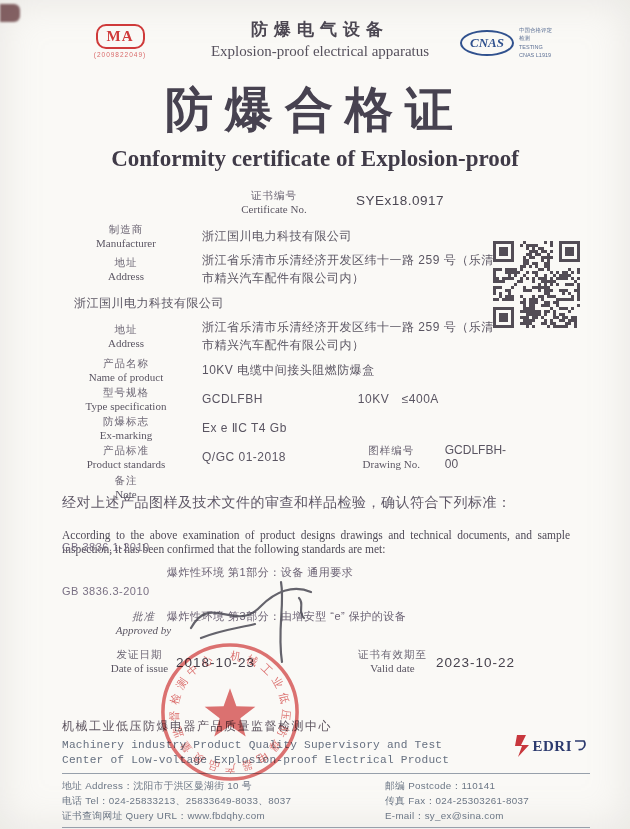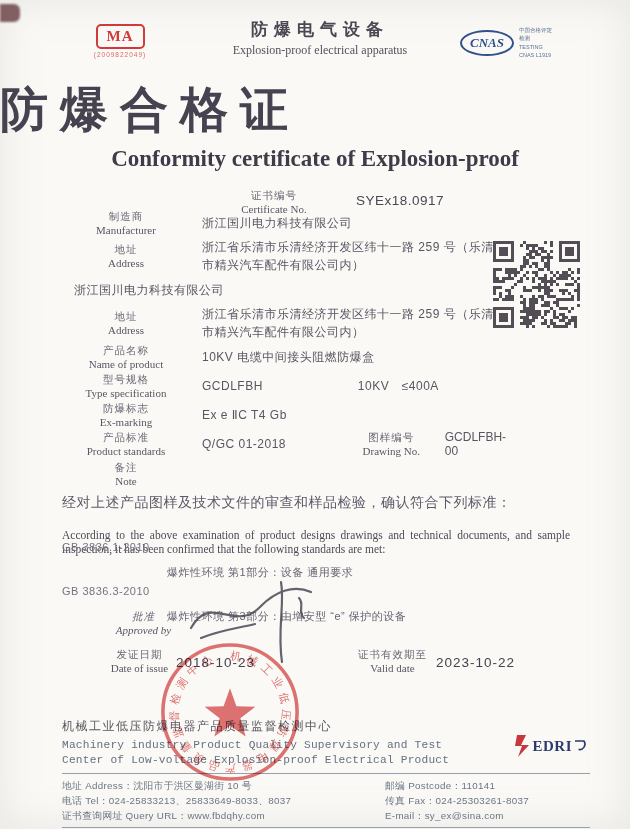--- a/index.html
+++ b/index.html
@@ -4,42 +4,42 @@
 <style>
   html,body{margin:0;padding:0;background:#e8e6e2;}
   #page{position:relative;width:630px;height:829px;margin:0 auto;background:#faf9f6;
         font-family:"Liberation Sans","DejaVu Sans",sans-serif;color:#55505c;overflow:hidden;
         box-shadow:inset 0 0 40px rgba(180,175,168,.25);}
   .corner-mark{position:absolute;left:0;top:4px;width:20px;height:18px;background:#5d3034;opacity:.75;
         border-radius:0 6px 6px 0;filter:blur(1px);}
   
   .header{position:absolute;left:60px;right:38px;top:18px;display:flex;align-items:flex-start;}
   .cma{width:120px;text-align:center;margin-top:6px;}
-  .cma-box{display:inline-block;border:2.5px solid #cf3a3a;border-radius:5px;padding:2px 9px;
+  .cma-box{display:inline-block;border:2.5px solid #cf3a3a;border-radius:10px;padding:2px 9px;
         color:#cf3a3a;font-weight:bold;font-size:15px;letter-spacing:1px;font-family:"Liberation Serif",serif;}
   .cma-num{font-size:6.5px;color:#d96a6a;letter-spacing:1px;margin-top:2px;}
   .htitle{flex:1;text-align:center;}
   .htitle-zh{font-size:17px;font-weight:bold;letter-spacing:6px;color:#4c4752;}
-  .htitle-en{font-size:12px;font-family:"Liberation Serif",serif;color:#56515d;margin-top:2px;}
+  .htitle-en{font-size:15px;font-family:"Liberation Serif",serif;color:#56515d;margin-top:2px;}
   .cnas{width:132px;display:flex;align-items:center;gap:5px;margin-top:8px;}
   .cnas-oval{border:2.5px solid #30518e;border-radius:50%;padding:3px 8px;color:#30518e;
         font-weight:bold;font-style:italic;font-size:13px;font-family:"Liberation Serif",serif;}
   .cnas-lines{font-size:5.5px;color:#5f7296;line-height:1.5;text-align:left;}
   
-  .main-title{position:absolute;top:78px;left:0;width:100%;margin:0;text-align:left;
+  .main-title{position:absolute;top:78px;left:0;width:100%;margin:0;text-align:center;
         font-size:48px;font-weight:bold;letter-spacing:12px;color:#474250;font-family:"Liberation Serif","DejaVu Serif",serif;}
   .sub-title{position:absolute;top:146px;left:0;width:100%;margin:0;text-align:center;
         font-size:23px;font-weight:bold;color:#403b48;font-family:"Liberation Serif","DejaVu Serif",serif;}
   
   .certno{position:absolute;top:189px;left:0;width:100%;display:flex;justify-content:center;gap:18px;transform:translateX(12px);}
   .lz{font-size:10.5px;color:#6d6775;text-align:center;letter-spacing:1px;}
   .le{font-size:11px;color:#5b5663;text-align:center;font-family:"Liberation Serif",serif;}
   .cert-value{font-size:13.5px;color:#4b4753;letter-spacing:.5px;margin-top:4px;}
   
-  .fields{position:absolute;top:209px;left:62px;width:440px;}
+  .fields{position:absolute;top:222px;left:62px;width:440px;}
   .frow{display:flex;margin-bottom:2px;min-height:27px;align-items:center;}
   .flabel{width:128px;display:flex;flex-direction:column;justify-content:center;align-items:center;flex-shrink:0;}
   .fvalue{margin-left:12px;width:300px;font-size:12px;line-height:1.5;color:#5a5562;letter-spacing:.5px;}
   .fvalue.split{display:flex;}
   .spec2{margin-left:95px;}
   .std-extra{display:flex;align-items:center;}
   .std-val{width:150px;}
   .drawlabel{width:95px;display:flex;flex-direction:column;align-items:center;}
   .drawval{margin-left:8px;font-size:12px;color:#5a5562;}
   

